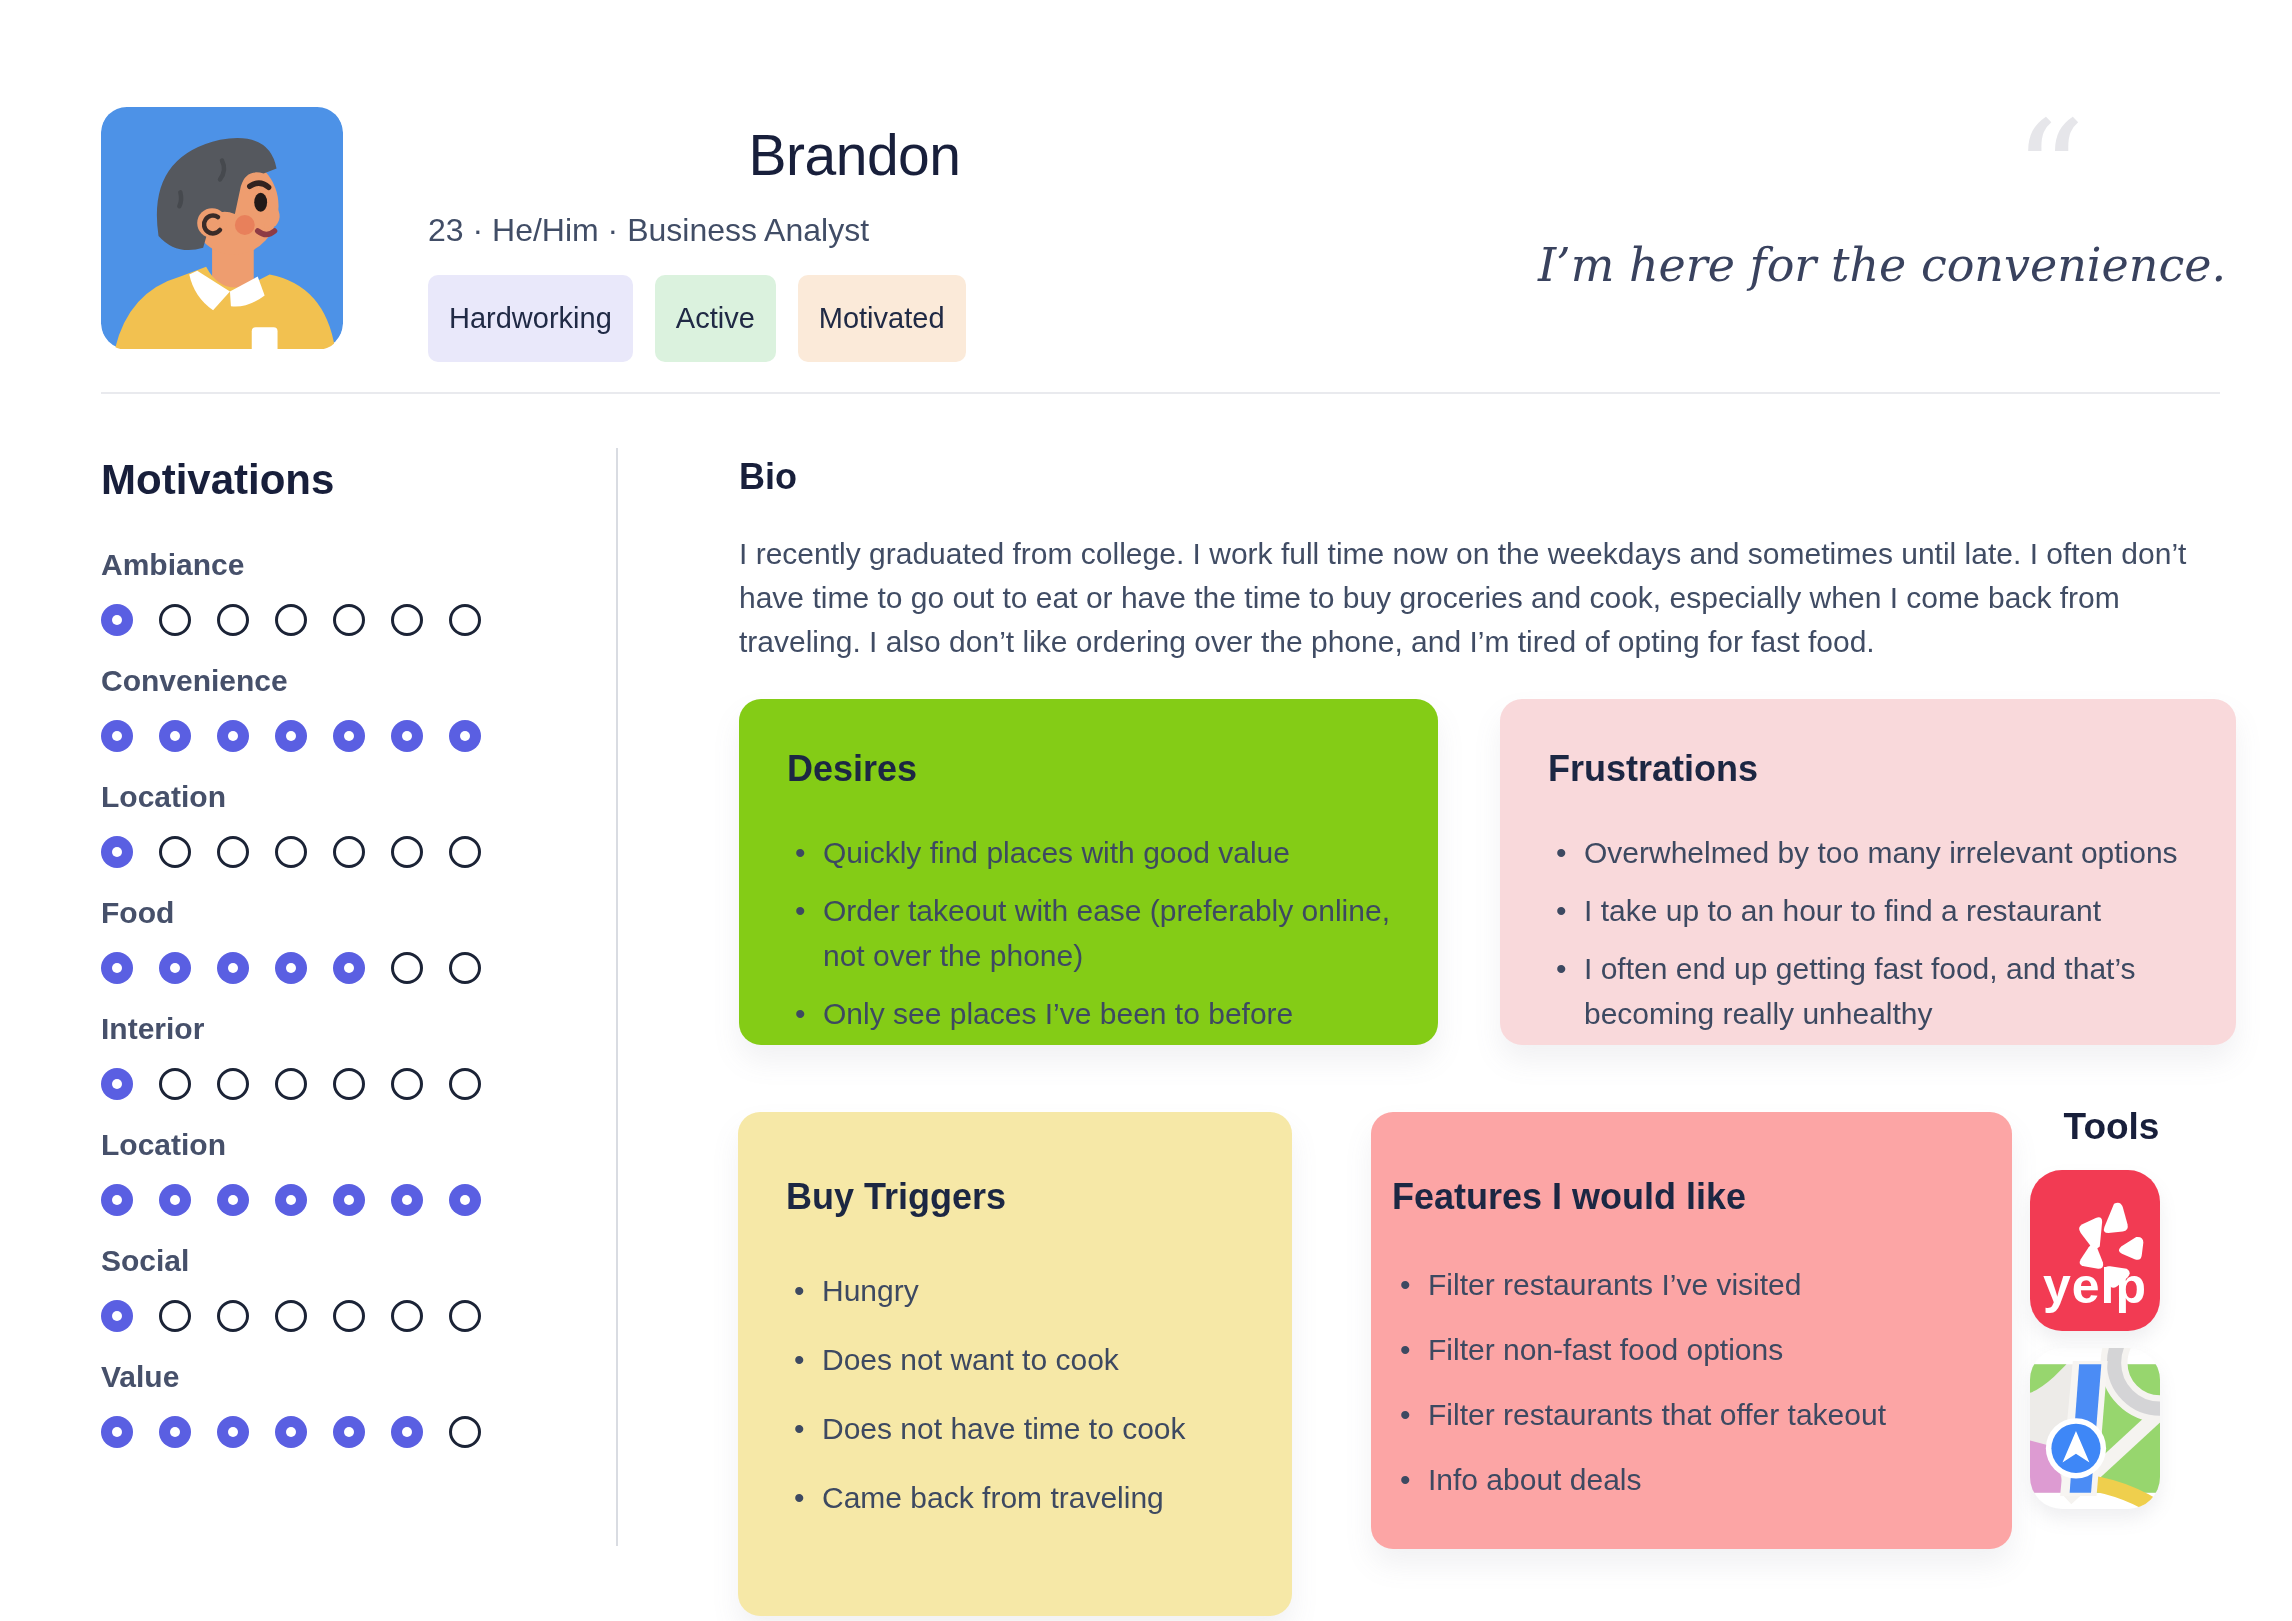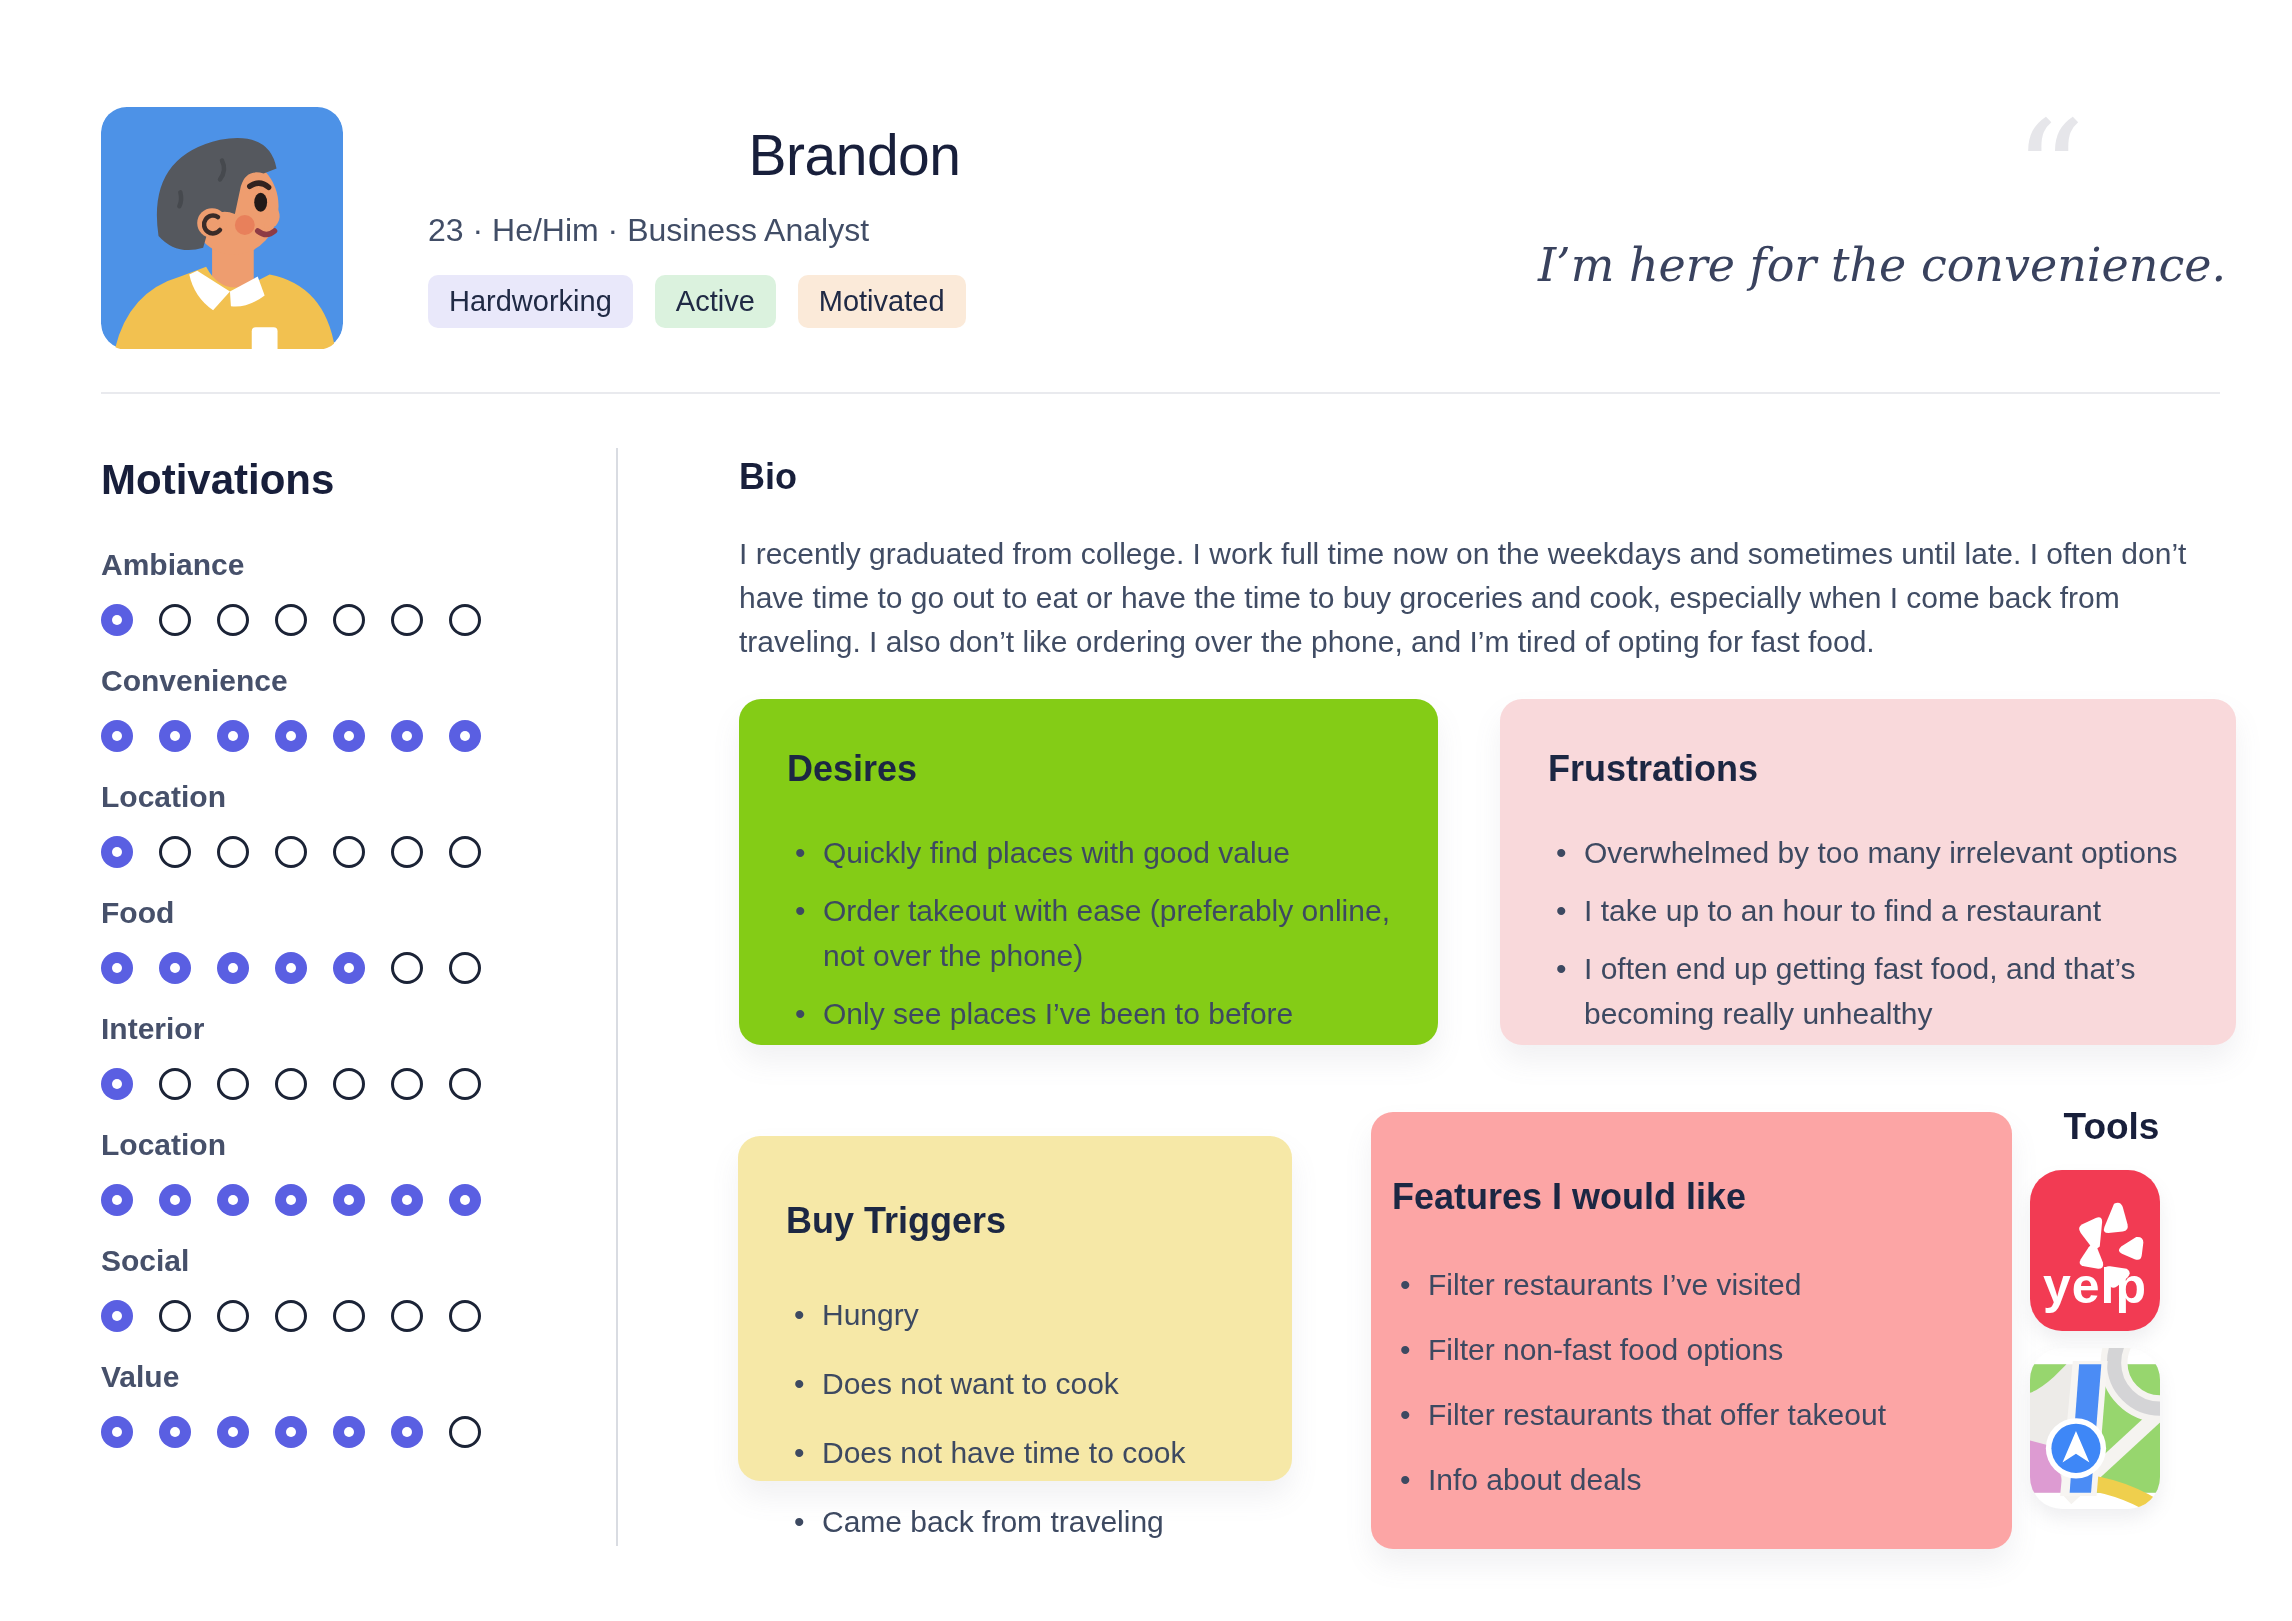--- a/index.html
+++ b/index.html
@@ -7,21 +7,21 @@
           font-family:"Liberation Sans",sans-serif;overflow:hidden;color:#1A2238;}
 
   
   .avatar{position:absolute;left:101px;top:106px;width:242px;height:244px;
           border-radius:26px;overflow:hidden;}
   .avatar svg{display:block;width:100%;height:100%;}
   .hinfo{position:absolute;left:428px;top:117px;}
   .hinfo h1{margin:5px;font-size:57px;font-weight:normal;color:#181F3B;letter-spacing:-0.5px;text-align:right;}
   .meta{margin-top:24px;font-size:32px;color:#414D66;}
   .tags{margin-top:26px;display:flex;gap:22px;}
-  .tag{font-size:29px;color:#202A45;padding:10px 21px;border-radius:10px;white-space:nowrap;}
+  .tag{font-size:29px;color:#202A45;padding:27px 21px;border-radius:10px;white-space:nowrap;}
 
   .quote{position:absolute;top:127px;right:66px;width:776px;text-align:right;}
   .qmark{position:absolute;top:-14px;right:141px;font-family:"DejaVu Serif",serif;
          font-size:139px;line-height:119px;color:#E6E6EA;}
   .qtext{margin-top:111px;font-family:"DejaVu Serif",serif;font-style:italic;
          font-size:46px;color:#39425E;}
 
   .hr{position:absolute;top:392px;left:101px;width:2119px;height:2px;background:#E9EAEE;}
 
   
@@ -49,21 +49,21 @@
   .card h4{margin:0;font-size:36px;color:#1C2743;}
   .card ul{list-style:none;margin:0;padding:0;}
   .card li{position:relative;padding-left:36px;font-size:30px;line-height:45px;color:#3D4961;}
   .card li::before{content:"\2022";position:absolute;left:8px;color:#3D4961;}
   .desires{left:739px;top:699px;width:699px;height:346px;}
   .desires h4{margin-bottom:40px;}
   .desires li{margin-bottom:13px;}
   .frustrations{left:1500px;top:699px;width:736px;height:346px;}
   .frustrations h4{margin-bottom:40px;}
   .frustrations li{margin-bottom:13px;}
-  .buy{left:738px;top:1112px;width:554px;height:345px;padding-top:64px;margin-top:24px;}
+  .buy{left:738px;top:1112px;width:554px;height:504px;padding-top:64px;}
   .buy h4{margin-bottom:50px;}
   .buy li{margin-bottom:24px;}
   .features{left:1371px;top:1112px;width:641px;height:437px;padding-top:64px;}
   .features h4{margin-bottom:44px;}
   .features li{margin-bottom:20px;}
 
   
   .tools{position:absolute;left:2030px;top:1106px;width:163px;text-align:center;}
   .tools h3{margin:0 0 22px;font-size:37px;color:#181F3B;}
   .app{position:relative;width:130px;height:161px;border-radius:32px;overflow:hidden;

